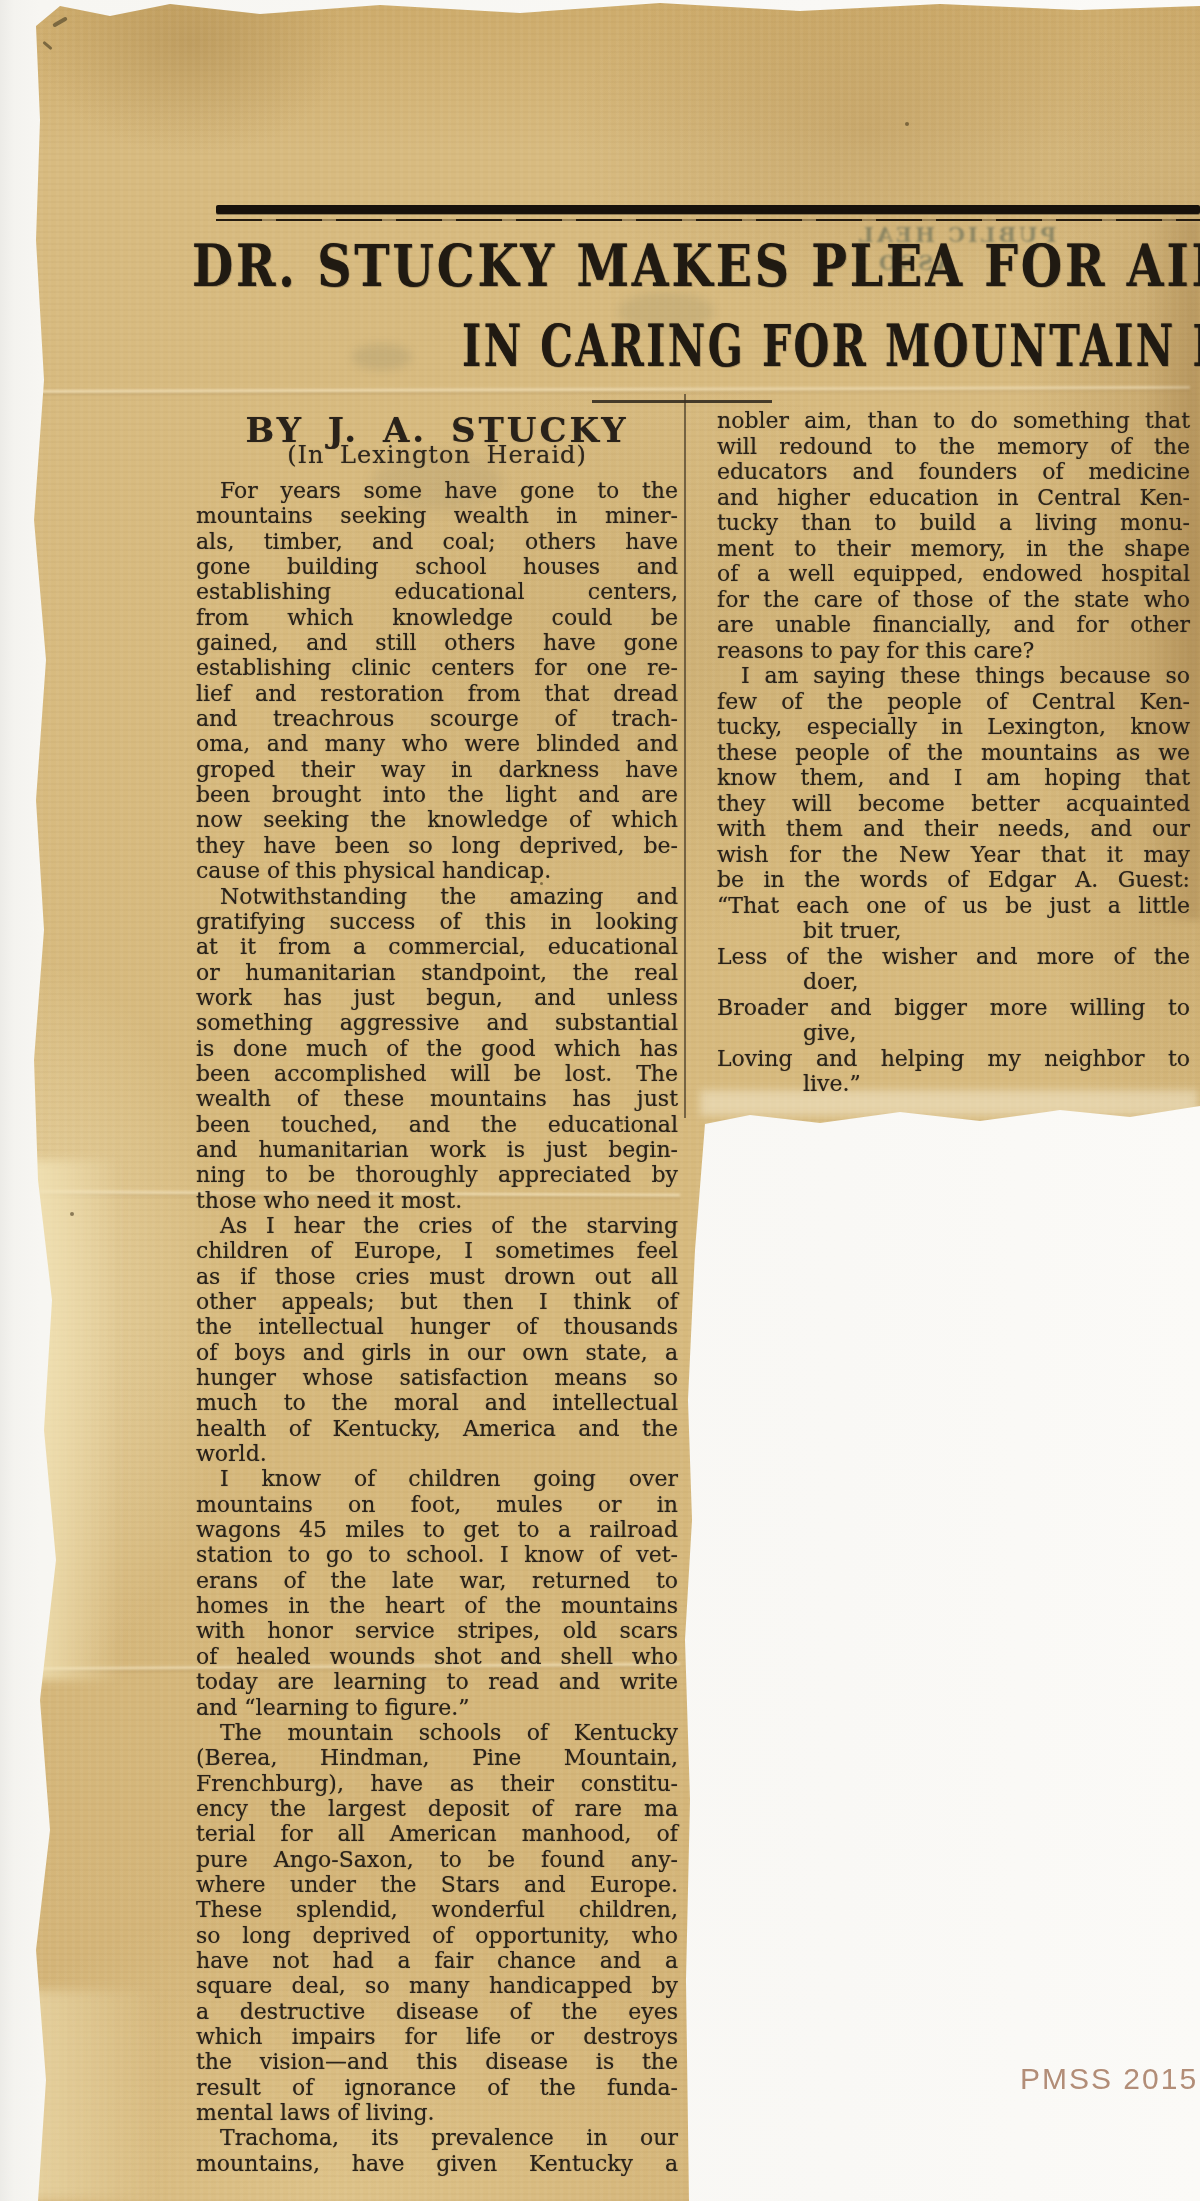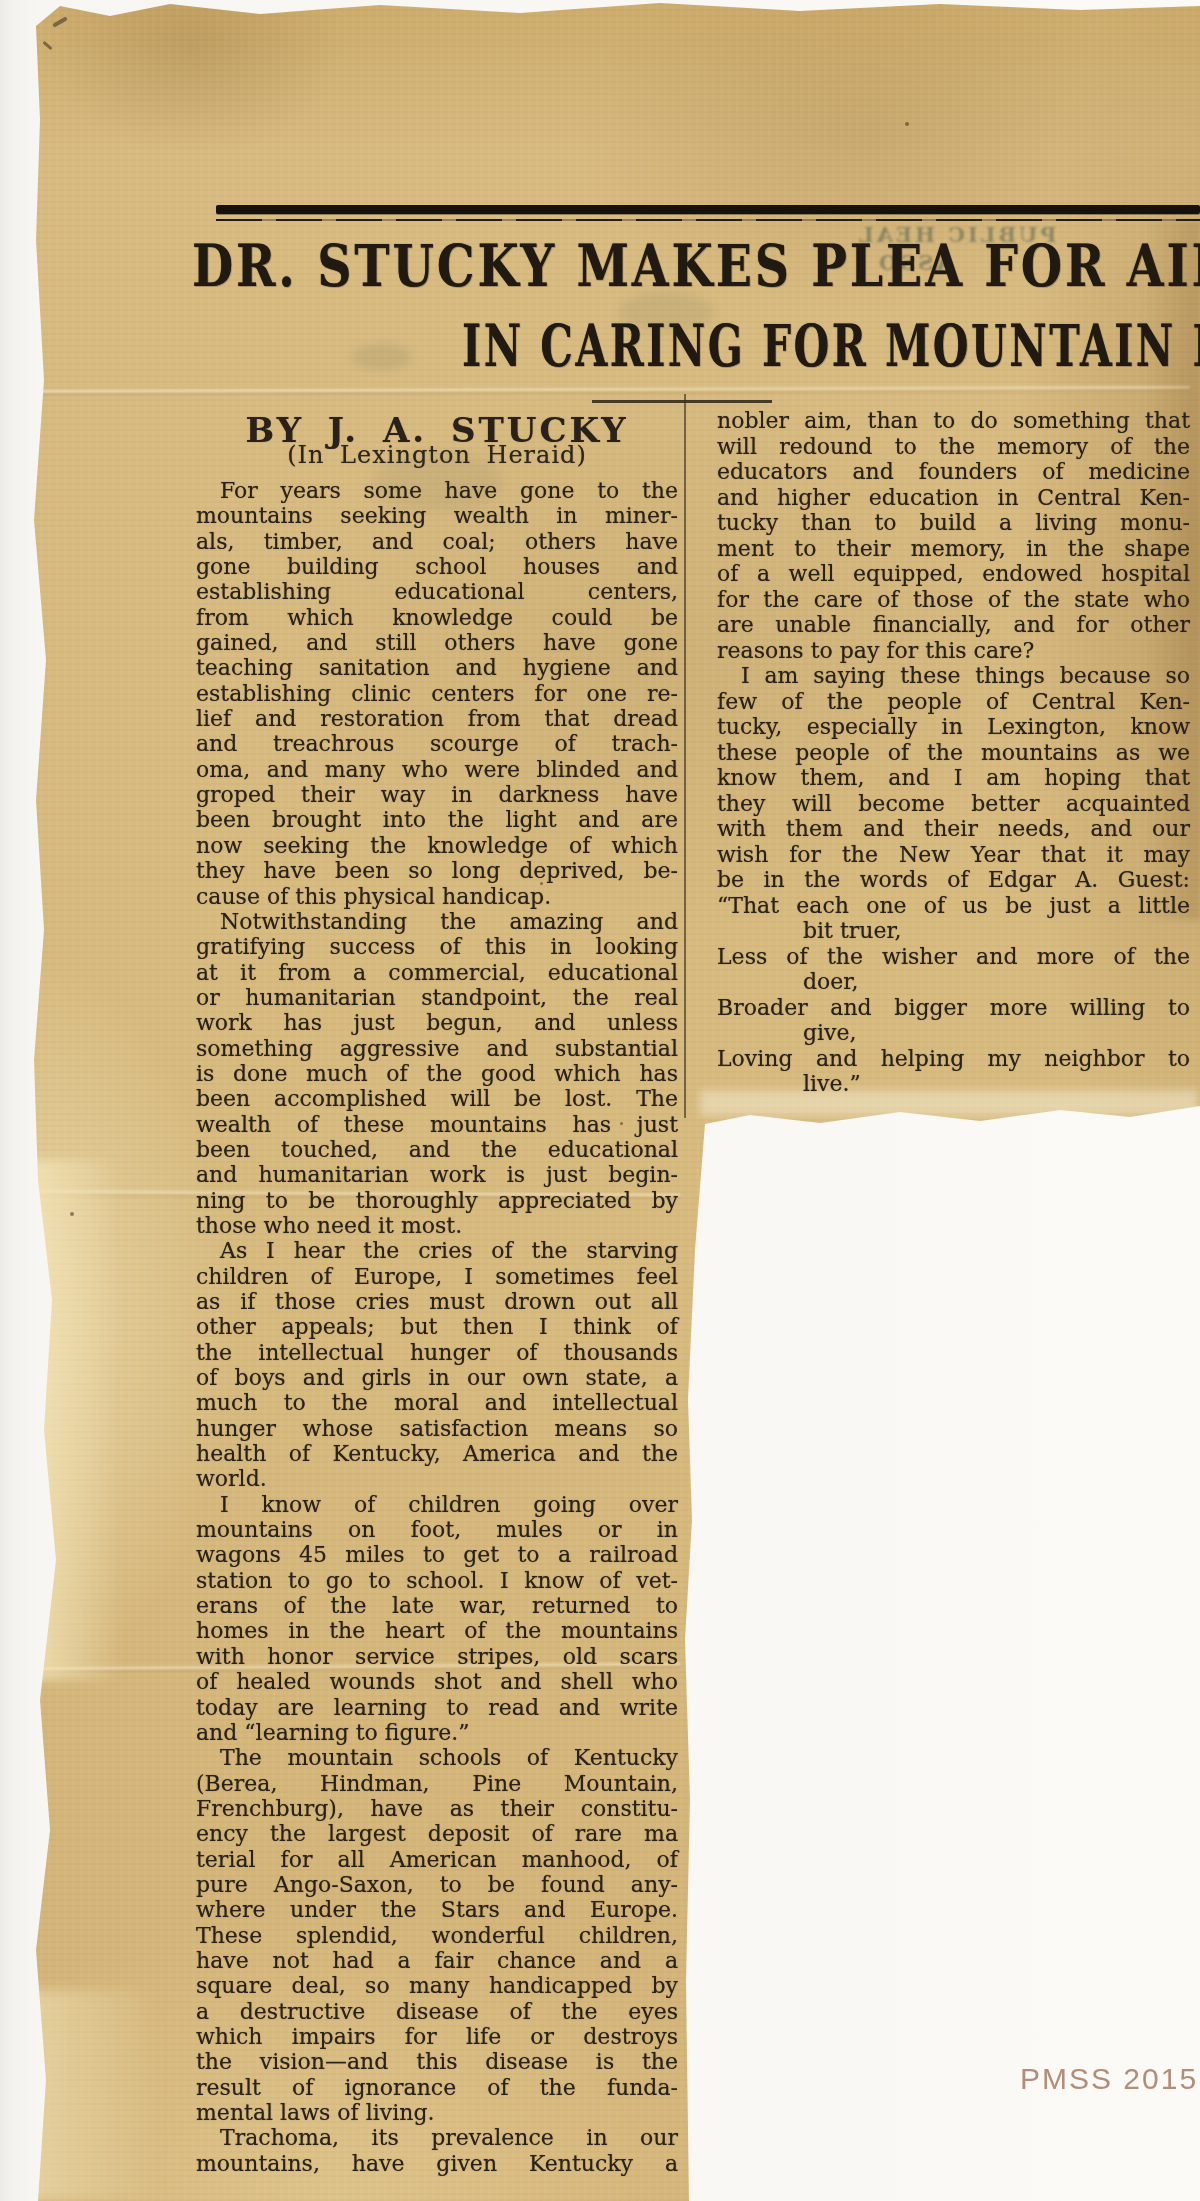--- a/index.html
+++ b/index.html
@@ -157,21 +157,20 @@
     <div class="col-rule"></div>
 
     <div id="left-col" class="col">
         <div class="ln ji">For years some have gone to the</div>
         <div class="ln j">mountains seeking wealth in miner-</div>
         <div class="ln j">als, timber, and coal; others have</div>
         <div class="ln j">gone building school houses and</div>
         <div class="ln j">establishing educational centers,</div>
         <div class="ln j">from which knowledge could be</div>
         <div class="ln j">gained, and still others have gone</div>
-        <div class="ln j">teaching sanitation and hygiene and</div>
         <div class="ln j">establishing clinic centers for one re-</div>
         <div class="ln j">lief and restoration from that dread</div>
         <div class="ln j">and treachrous scourge of trach-</div>
         <div class="ln j">oma, and many who were blinded and</div>
         <div class="ln j">groped their way in darkness have</div>
         <div class="ln j">been brought into the light and are</div>
         <div class="ln j">now seeking the knowledge of which</div>
         <div class="ln j">they have been so long deprived, be-</div>
         <div class="ln l">cause of this physical handicap.</div>
         <div class="ln ji">Notwithstanding the amazing and</div>
@@ -186,42 +185,43 @@
         <div class="ln j">been touched, and the educational</div>
         <div class="ln j">and humanitarian work is just begin-</div>
         <div class="ln j">ning to be thoroughly appreciated by</div>
         <div class="ln l">those who need it most.</div>
         <div class="ln ji">As I hear the cries of the starving</div>
         <div class="ln j">children of Europe, I sometimes feel</div>
         <div class="ln j">as if those cries must drown out all</div>
         <div class="ln j">other appeals; but then I think of</div>
         <div class="ln j">the intellectual hunger of thousands</div>
         <div class="ln j">of boys and girls in our own state, a</div>
+        <div class="ln j">hunger whose satisfaction means so</div>
         <div class="ln j">much to the moral and intellectual</div>
-        <div class="ln j">hunger whose satisfaction means so</div>
         <div class="ln j">health of Kentucky, America and the</div>
         <div class="ln l">world.</div>
         <div class="ln ji">I know of children going over</div>
         <div class="ln j">mountains on foot, mules or in</div>
         <div class="ln j">wagons 45 miles to get to a railroad</div>
         <div class="ln j">station to go to school. I know of vet-</div>
         <div class="ln j">erans of the late war, returned to</div>
         <div class="ln j">homes in the heart of the mountains</div>
         <div class="ln j">with honor service stripes, old scars</div>
         <div class="ln j">of healed wounds shot and shell who</div>
         <div class="ln j">today are learning to read and write</div>
         <div class="ln l">and “learning to figure.”</div>
         <div class="ln ji">The mountain schools of Kentucky</div>
         <div class="ln j">(Berea, Hindman, Pine Mountain,</div>
         <div class="ln j">Frenchburg), have as their constitu-</div>
         <div class="ln j">ency the largest deposit of rare ma</div>
         <div class="ln j">terial for all American manhood, of</div>
         <div class="ln j">pure Ango-Saxon, to be found any-</div>
         <div class="ln j">where under the Stars and Europe.</div>
         <div class="ln j">These splendid, wonderful children,</div>
+        <div class="ln j">so long deprived of opportunity, who</div>
         <div class="ln j">have not had a fair chance and a</div>
         <div class="ln j">square deal, so many handicapped by</div>
         <div class="ln j">a destructive disease of the eyes</div>
         <div class="ln j">which impairs for life or destroys</div>
         <div class="ln j">the vision—and this disease is the</div>
         <div class="ln j">result of ignorance of the funda-</div>
         <div class="ln l">mental laws of living.</div>
         <div class="ln ji">Trachoma, its prevalence in our</div>
         <div class="ln j">mountains, have given Kentucky a</div>
       </div>

